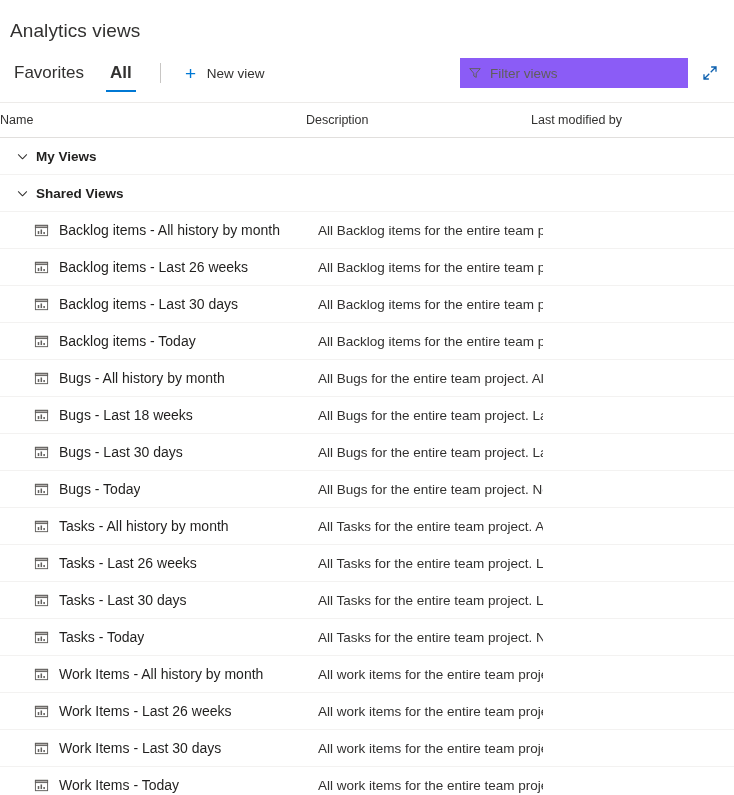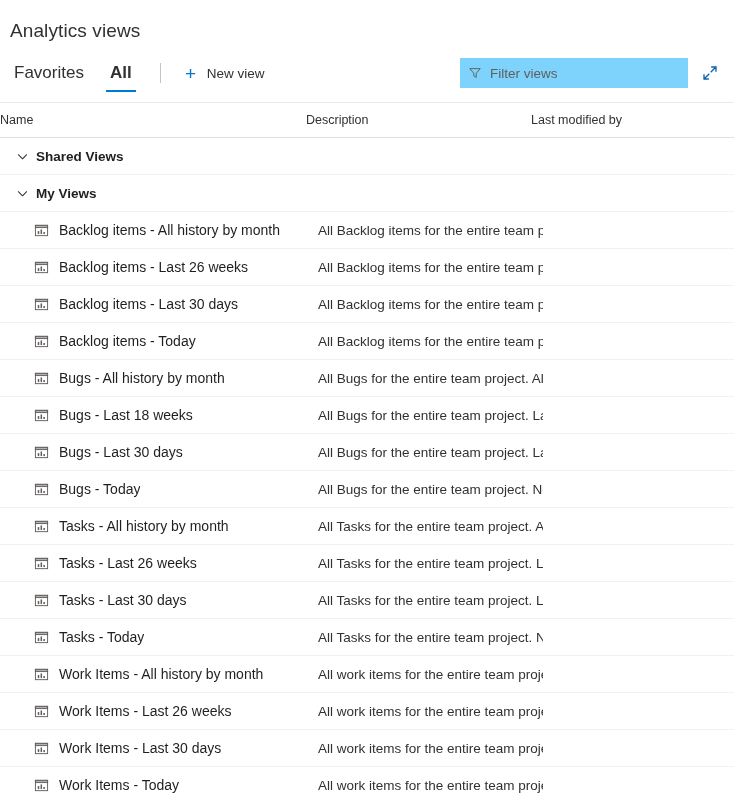--- a/index.html
+++ b/index.html
@@ -98,21 +98,21 @@
     display: flex;
     align-items: center;
     padding-right: 10px;
     gap: 8px;
   }
   .filter-box {
     display: flex;
     align-items: center;
     width: 228px;
     height: 30px;
-    background: #7dd3fc;
+    background: #8b5cf6;
     padding: 0 8px;
     box-sizing: border-box;
   }
   .filter-box .funnel {
     flex: 0 0 auto;
     margin-right: 8px;
     display: flex;
     align-items: center;
     color: #605e5c;
   }
@@ -276,30 +276,30 @@
       <div class="c-desc">Description</div>
       <div class="c-mod">Last modified by</div>
     </div>
 
     <div class="group-row">
       <span class="chev">
         <svg width="11" height="11" viewBox="0 0 12 12" aria-hidden="true">
           <path d="M1.5 4l4.5 4.5L10.5 4" fill="none" stroke="#323130" stroke-width="1.1" stroke-linecap="round" stroke-linejoin="round"></path>
         </svg>
       </span>
-      <span class="group-label">Shared Views</span>
+      <span class="group-label">My Views</span>
     </div>
 
     <div class="group-row">
       <span class="chev">
         <svg width="11" height="11" viewBox="0 0 12 12" aria-hidden="true">
           <path d="M1.5 4l4.5 4.5L10.5 4" fill="none" stroke="#323130" stroke-width="1.1" stroke-linecap="round" stroke-linejoin="round"></path>
         </svg>
       </span>
-      <span class="group-label">My Views</span>
+      <span class="group-label">Shared Views</span>
     </div>
 
     <div id="shared-rows">
         <div class="row">
           <div class="row-name">
             <span class="view-icon">
               <svg width="15" height="15" viewBox="0 0 16 16" aria-hidden="true">
                 <rect x="1.5" y="2.5" width="13" height="11" fill="#ffffff" stroke="#605e5c" stroke-width="1"></rect>
                 <rect x="1.5" y="2.5" width="13" height="2.4" fill="#b3b0ad" stroke="#605e5c" stroke-width="1"></rect>
                 <rect x="4" y="8.6" width="1.6" height="3.2" fill="#605e5c"></rect>

